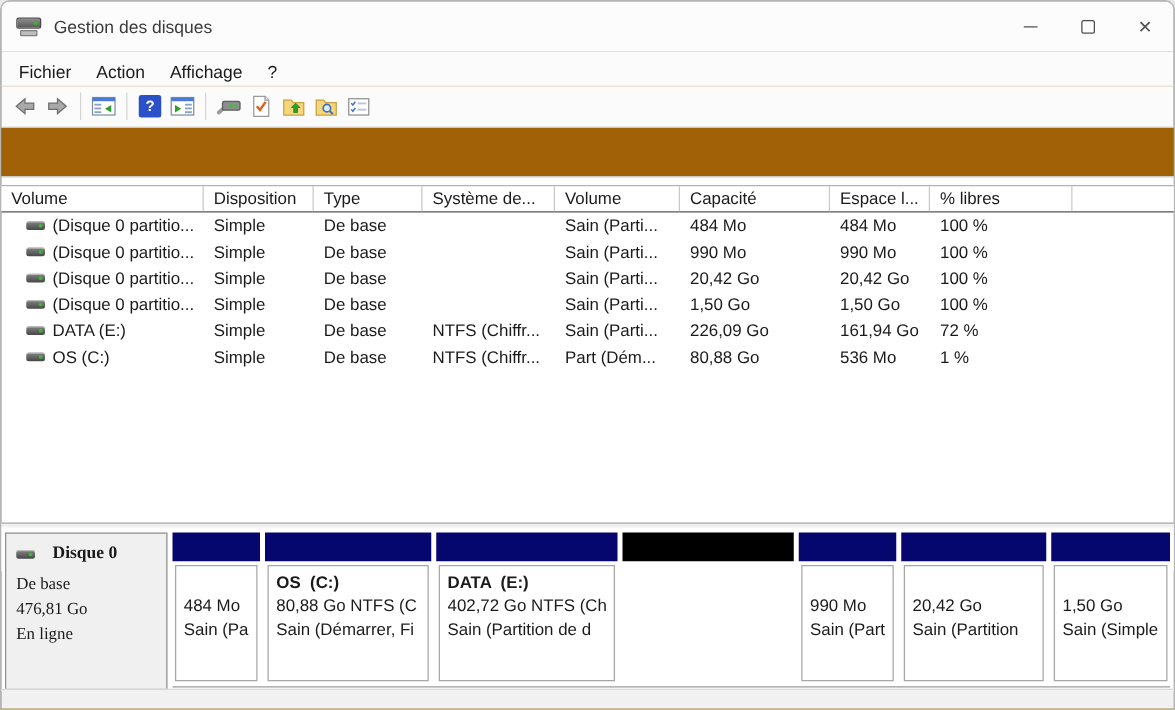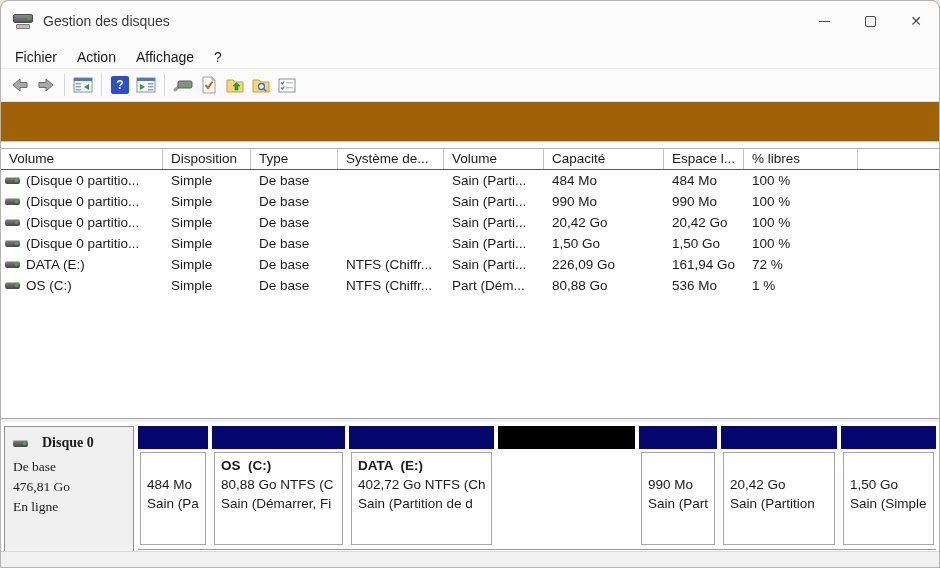--- a/index.html
+++ b/index.html
@@ -39,21 +39,21 @@
   .list-panel { position:absolute; top:101px; left:0; width:940px; height:316px;
                 background:#fff; border-top:1px solid #c7c7c7;margin-top:39px; }
   .vheader { display:flex; margin-top:6px; height:22px; border-top:1px solid #b2b2b2;
              border-bottom:1px solid #565656; background:#fff; }
   .hcell { font-size:13.5px; line-height:20px; padding-left:8px; border-right:1px solid #c9c9c9;
            overflow:hidden; white-space:nowrap; }
   .c0{width:162px}.c1{width:88px}.c2{width:87px}.c3{width:106px}.c4{width:100px}
   .c5{width:120px}.c6{width:80px}.c7{width:114px}.c8{flex:1; border-right:none;}
   .vrow { display:flex; height:21px; }
   .cell { font-size:13.5px; line-height:21px; padding-left:8px; overflow:hidden; white-space:nowrap; }
-  .volcell { display:flex; align-items:center; padding-left:4px; }
+  .volcell { display:flex; align-items:center; padding-left:20px; }
   .drive-ico { flex:none; width:15px; height:7px; margin-right:6px; position:relative;
       background:linear-gradient(#858585,#474747); border-radius:2px;
       box-shadow:inset 0 1px 0 rgba(255,255,255,.45); }
   .drive-ico::after { content:""; position:absolute; right:2px; top:2px; width:3px; height:3px;
       background:#2fbf2f; border-radius:50%; }
 
   
   .splitter { position:absolute; top:417px; left:0; width:940px; height:4px;
               background:#f0f0f0; border-top:1px solid #a9a9a9; }
 

